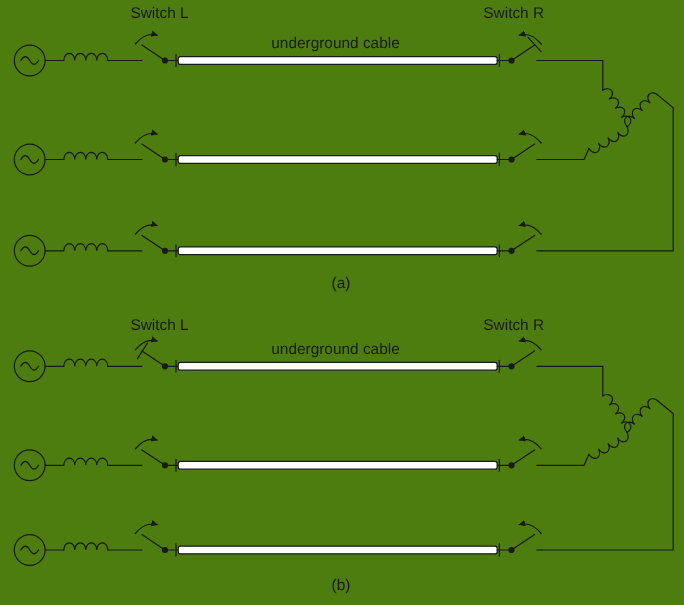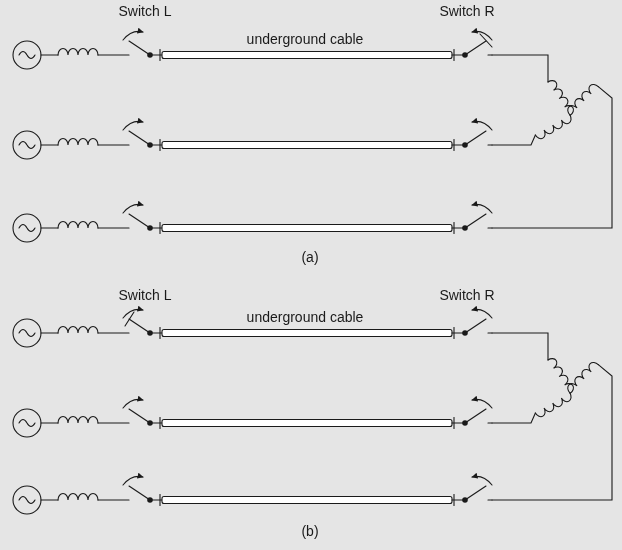--- a/index.html
+++ b/index.html
@@ -1,19 +1,19 @@
 <!DOCTYPE html>
 <html><head>
 <meta charset="utf-8">
 <style>
   html,body{margin:0;padding:0;background:#ffffff;}
   .canvas{
     position:relative;
     width:622px;height:550px;
-    background:#e5e5e5;
+    background:#4d7c0f;
     font-family:"Liberation Sans", sans-serif;
     overflow:hidden;
   }
   svg{display:block;}
   text{
     font-family:"Liberation Sans", sans-serif;
     font-size:14px;
     fill:#1a1a1a;
   }
 </style>

